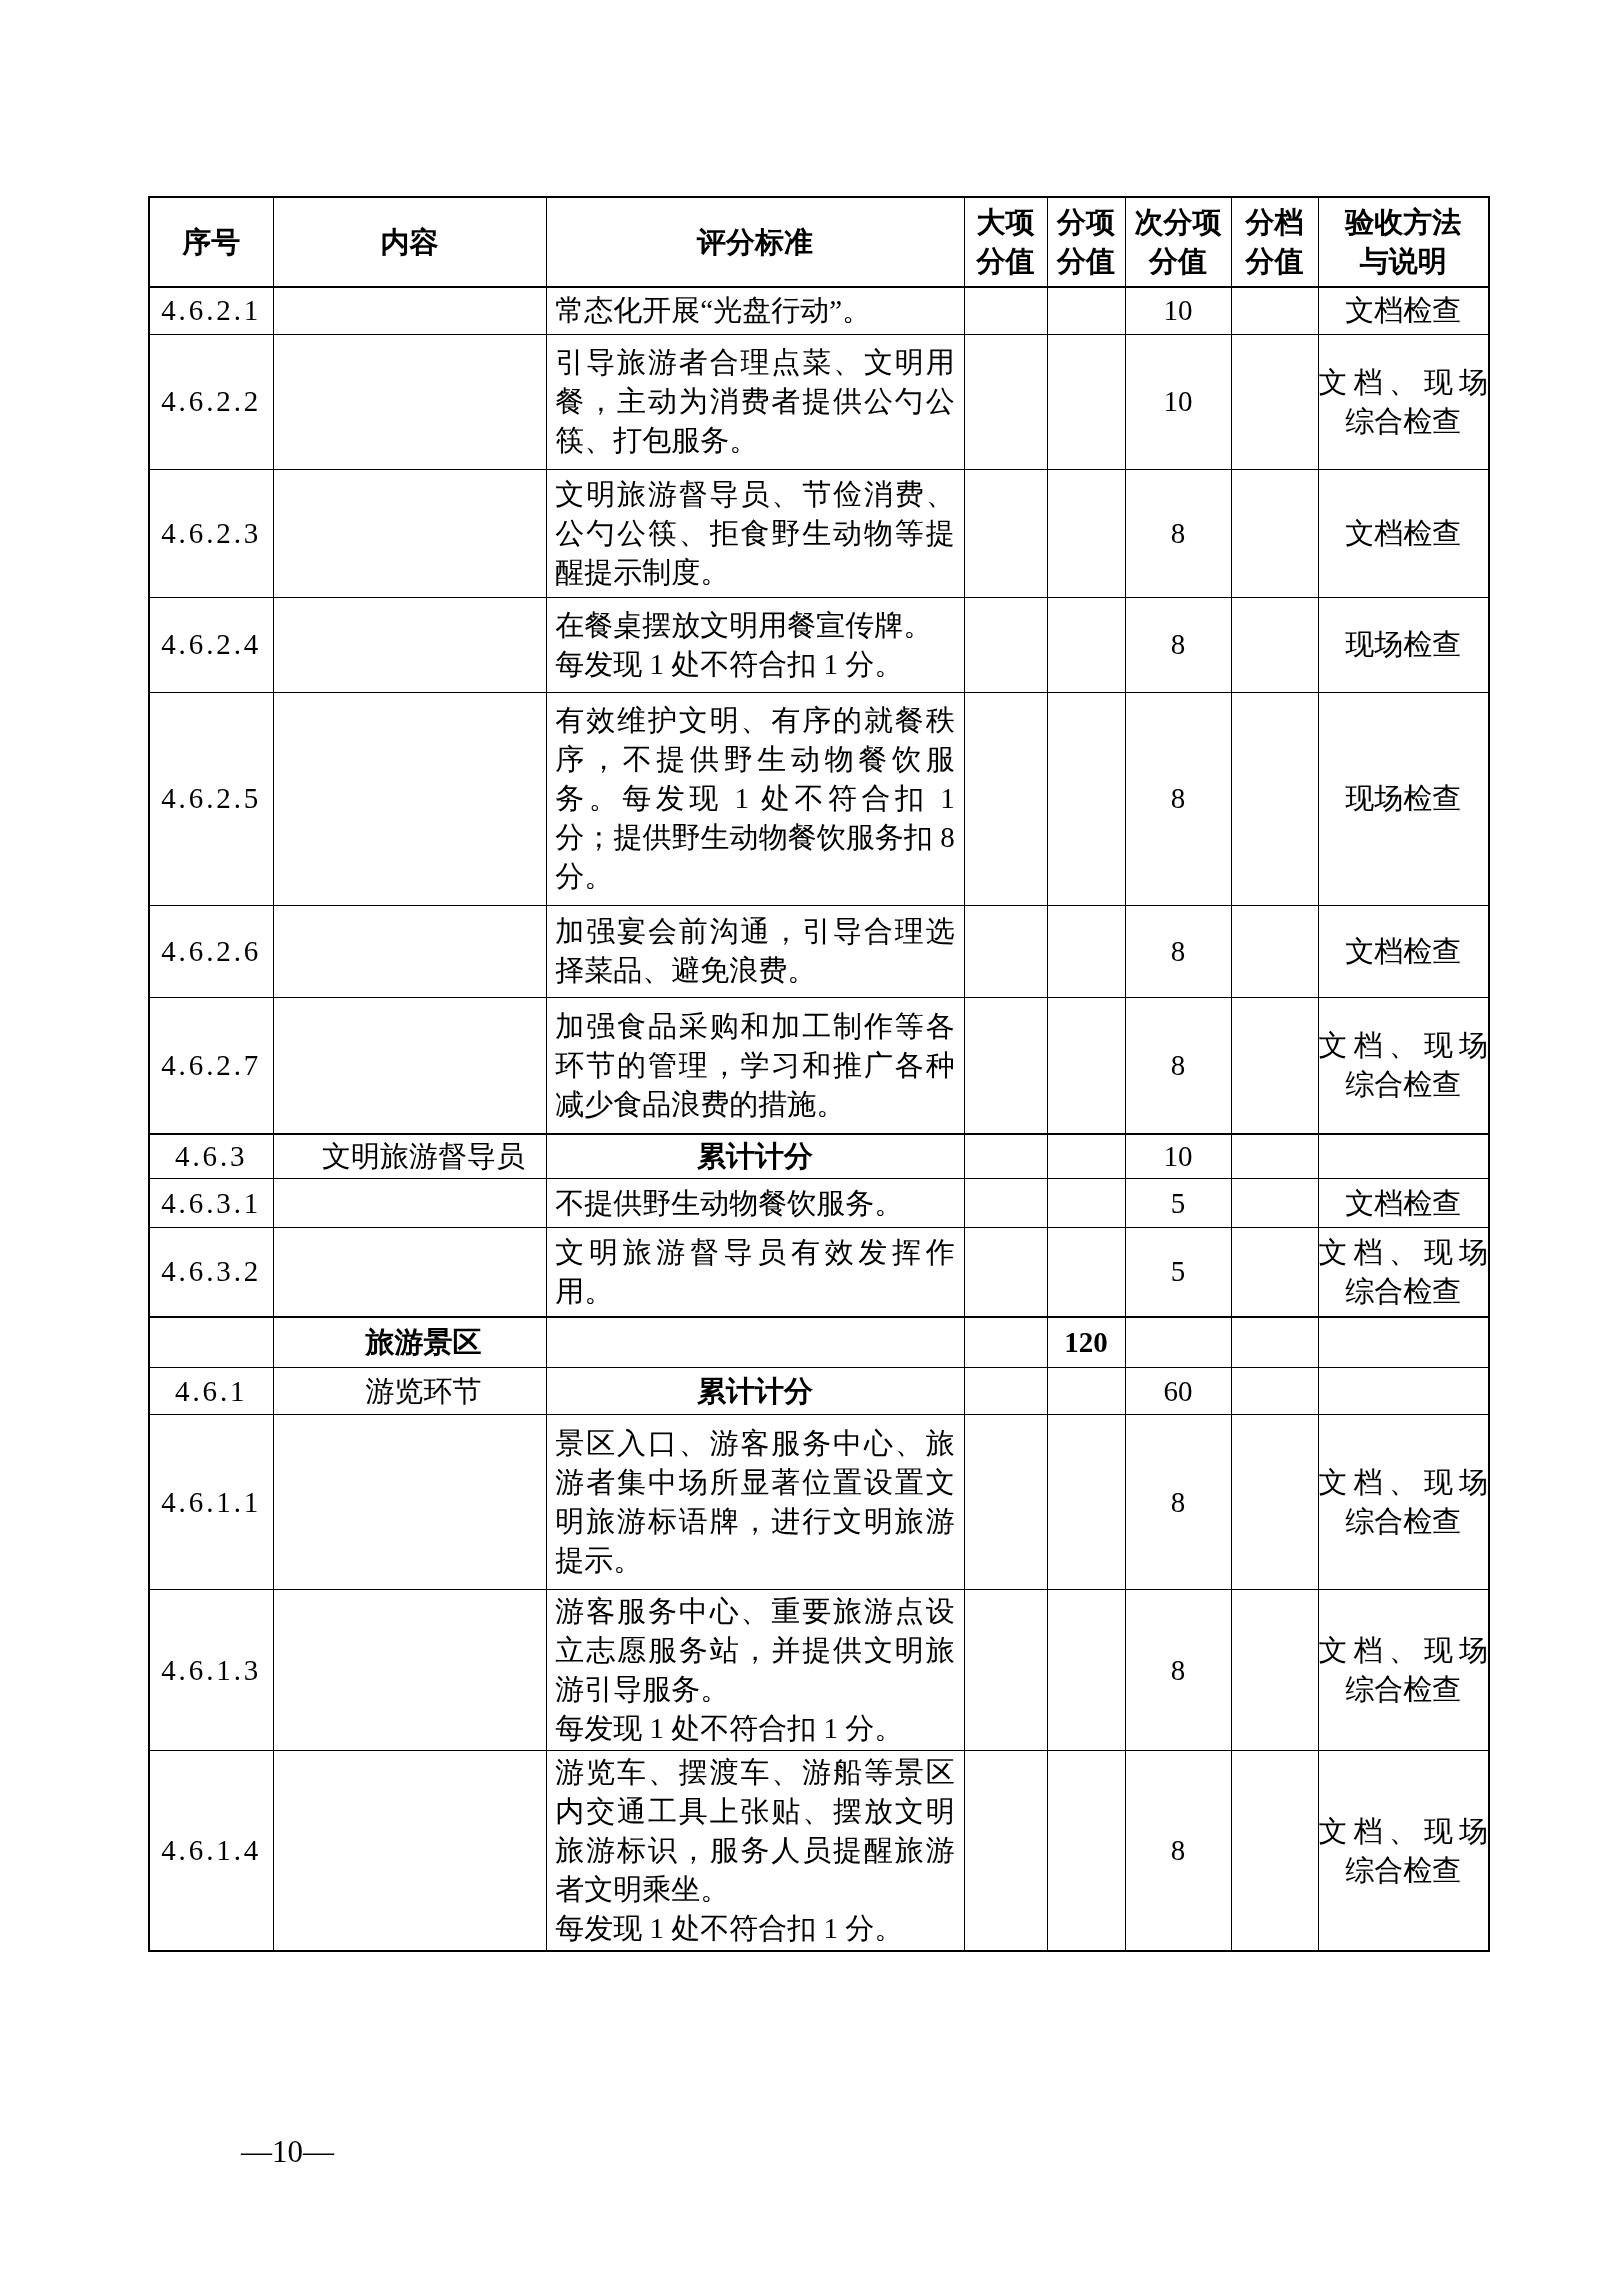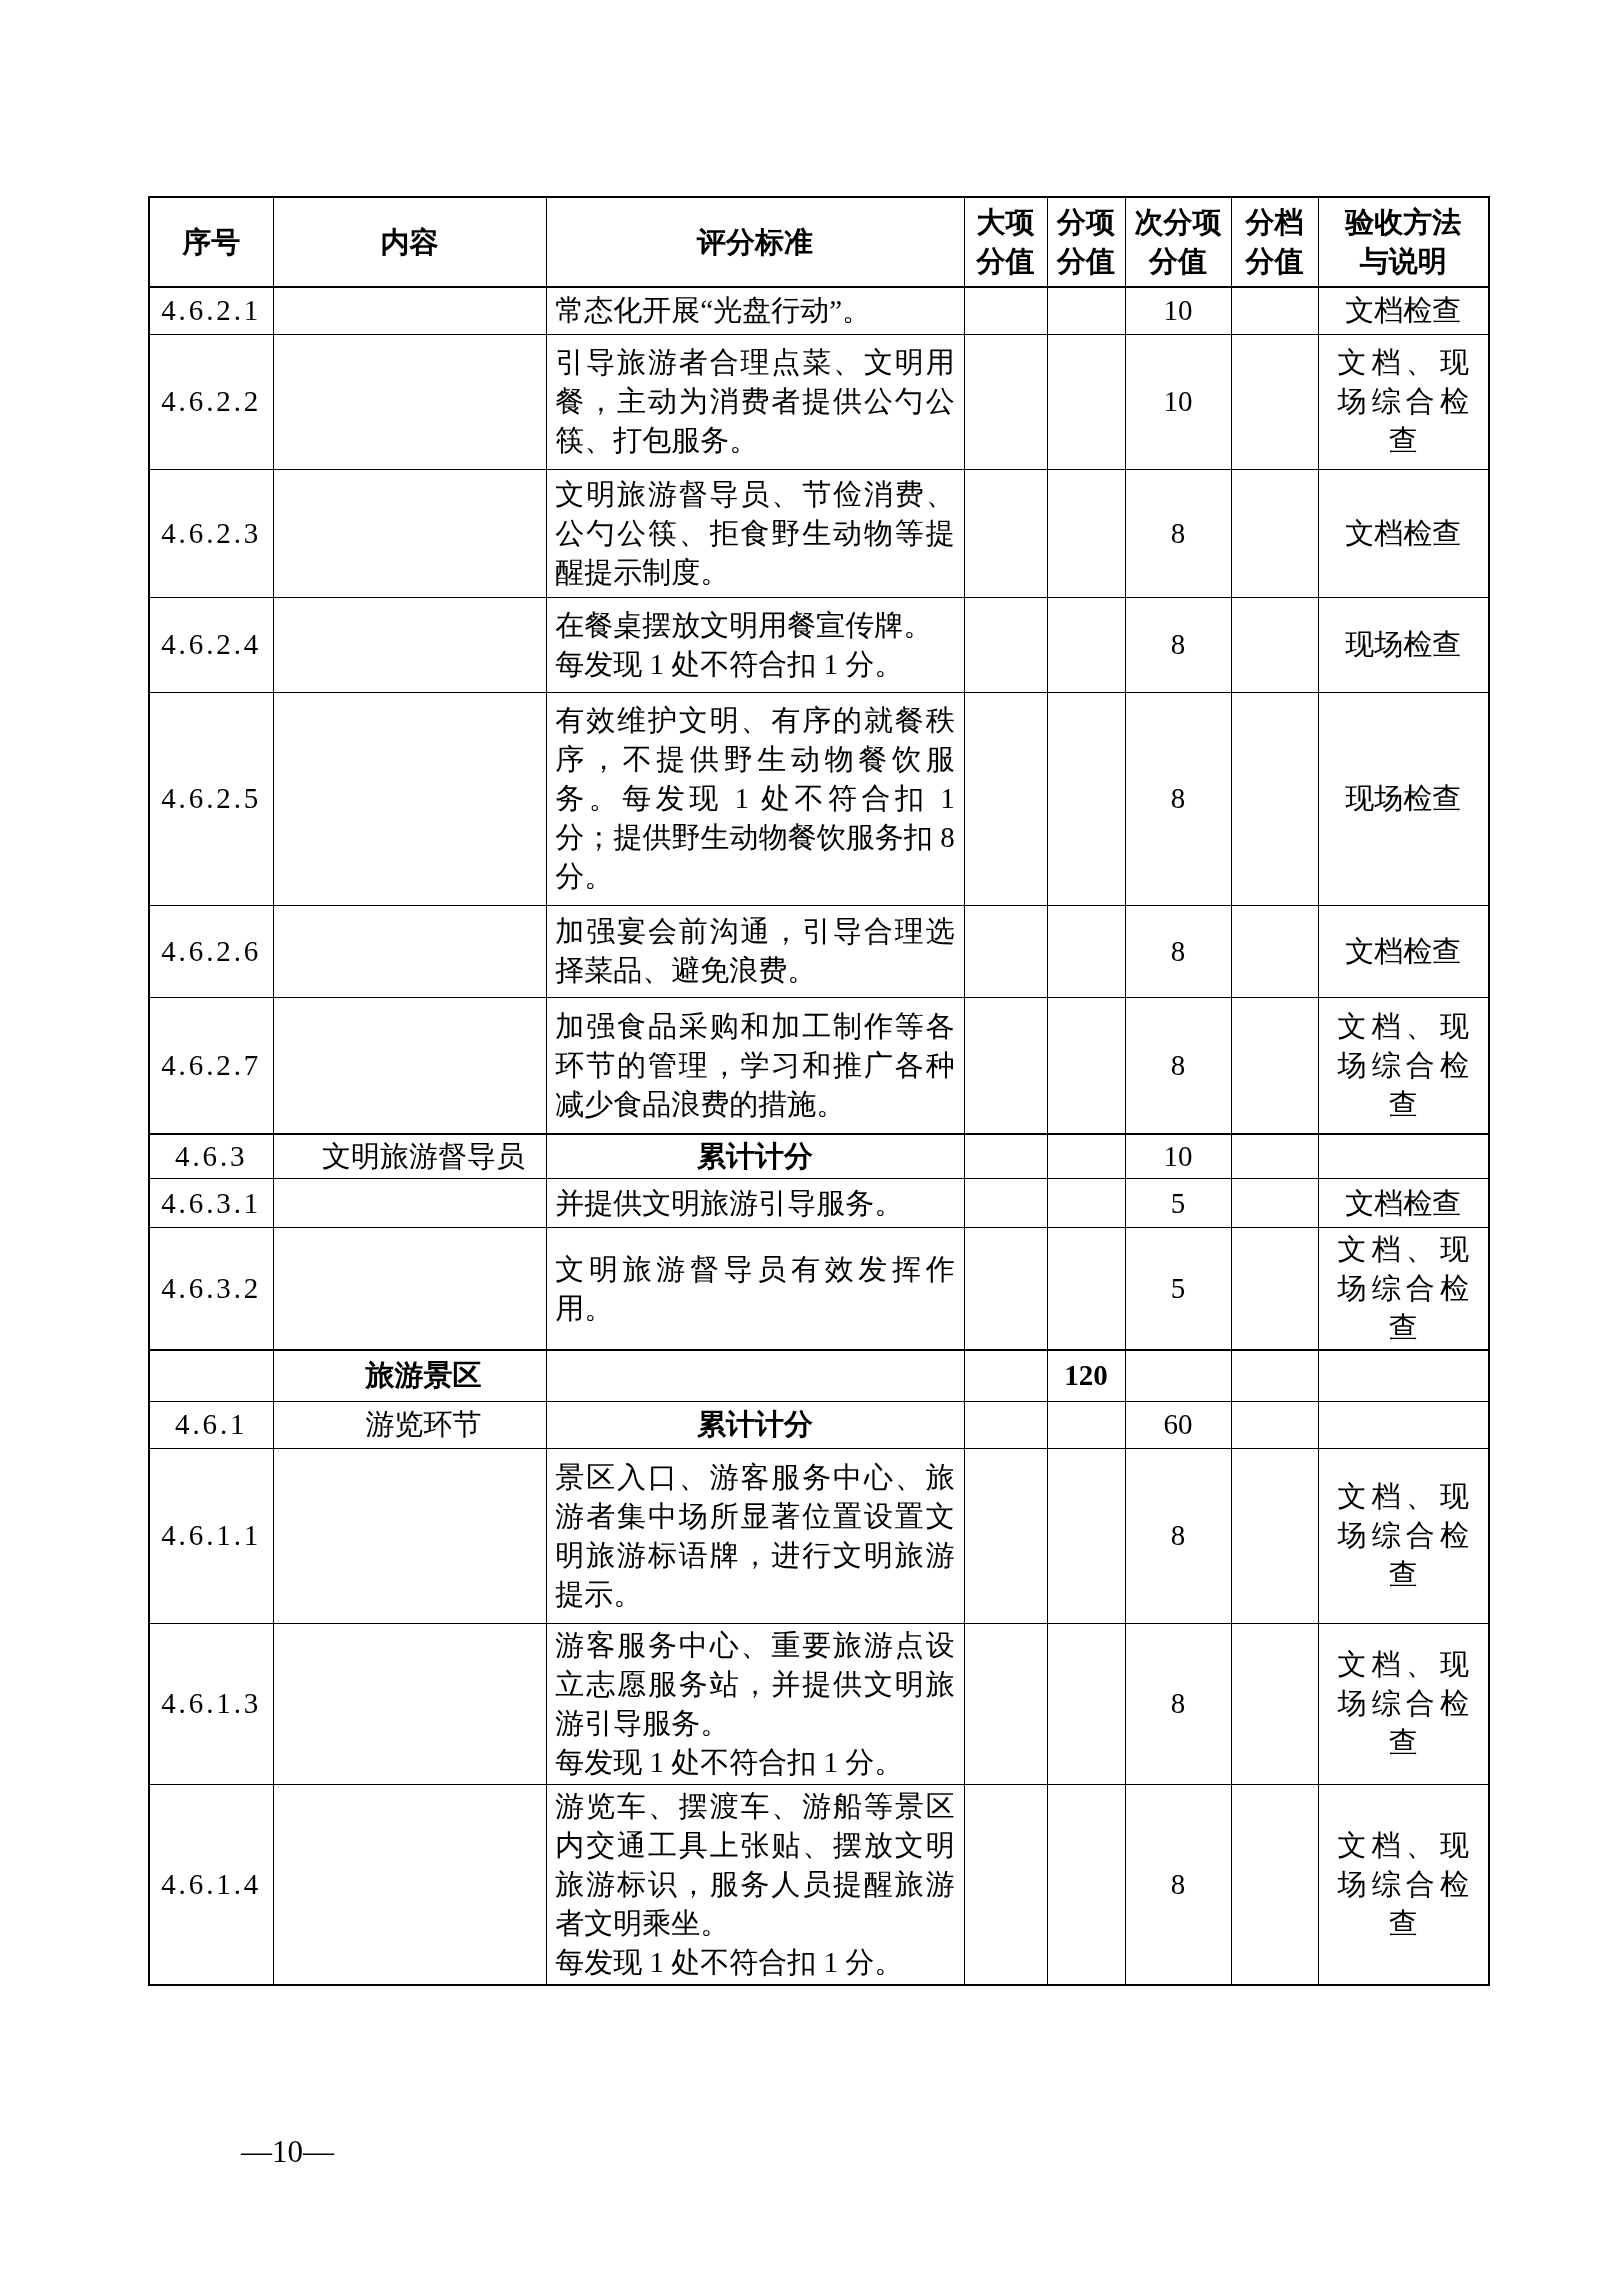--- a/index.html
+++ b/index.html
@@ -41,21 +41,21 @@
   col.c-major{width:83px;}
   col.c-sub{width:78px;}
   col.c-subsub{width:106px;}
   col.c-tier{width:87px;}
   col.c-method{width:171px;}
 
   td.col-no{text-align:center;letter-spacing:2.9px;padding:2px 2px;}
   td.col-content{text-align:center;padding-left:34px;}
   td.col-criteria{text-align:justify;white-space:pre-line;padding:2px 8.8px;}
   td.col-score{text-align:center;padding:2px 2px;}
-  td.col-method{text-align:justify;text-align-last:center;white-space:pre-line;padding:2px 19px;}
+  td.col-method{text-align:justify;text-align-last:center;white-space:pre-line;padding:2px 0;}
 
   
   tbody tr:nth-child(1){height:47px;}
   tbody tr:nth-child(2){height:135px;}
   tbody tr:nth-child(3){height:128px;}
   tbody tr:nth-child(4){height:95px;}
   tbody tr:nth-child(5){height:213px;}
   tbody tr:nth-child(6){height:92px;}
   tbody tr:nth-child(7){height:137px;}
   tbody tr:nth-child(8){height:44px;}
@@ -195,21 +195,21 @@
           <td class="col-criteria">累计计分</td>
           <td class="col-score"></td>
           <td class="col-score"></td>
           <td class="col-score">10</td>
           <td class="col-score"></td>
           <td class="col-method"></td>
         </tr>
         <tr class="item">
           <td class="col-no">4.6.3.1</td>
           <td class="col-content"></td>
-          <td class="col-criteria">并提供文明旅游引导服务。</td>
+          <td class="col-criteria">不提供野生动物餐饮服务。</td>
           <td class="col-score"></td>
           <td class="col-score"></td>
           <td class="col-score">5</td>
           <td class="col-score"></td>
           <td class="col-method">文档检查</td>
         </tr>
         <tr class="item">
           <td class="col-no">4.6.3.2</td>
           <td class="col-content"></td>
           <td class="col-criteria">文明旅游督导员有效发挥作用。</td>

